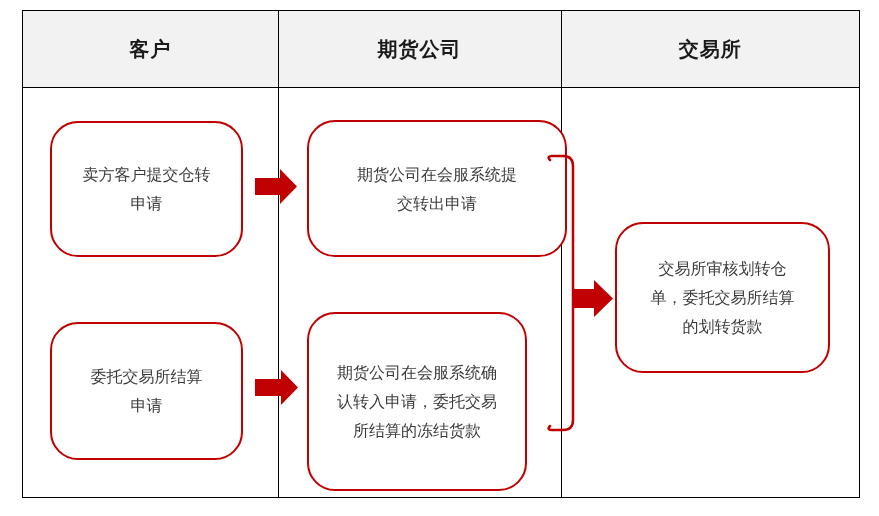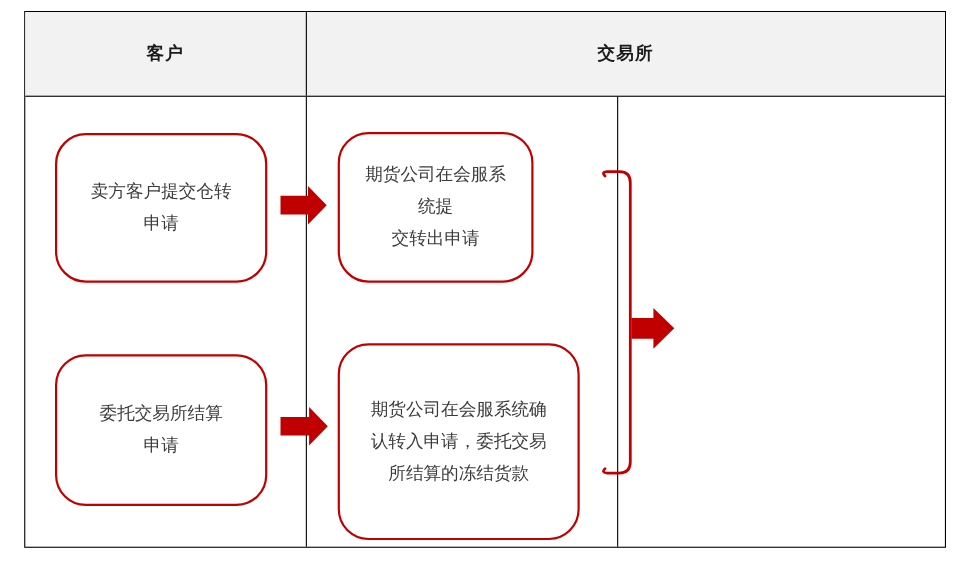--- a/index.html
+++ b/index.html
@@ -39,21 +39,21 @@
     flex: 1;
     display: flex;
   }
   .col-a { width: 255.5px; border-right: 1.5px solid #000000; box-sizing: border-box; }
   .col-b { width: 283px;   border-right: 1.5px solid #000000; box-sizing: border-box; }
   .col-c { flex: 1; text-align: right; }
   .header-cell {
     display: flex;
     align-items: center;
     justify-content: center;
-    font-size: 16px;
+    font-size: 20px;
     font-weight: bold;
     color: #1a1a1a;
     letter-spacing: 1px;
   }
   
   .flow-box {
     position: absolute;
     border: 2.5px solid #c00000;
     border-radius: 28px;
     background: #ffffff;
@@ -63,41 +63,42 @@
     justify-content: center;
     text-align: center;
     font-size: 16px;
     line-height: 29px;
     color: #3b3b3b;
     white-space: pre-line;
     padding: 4px 22px;
   }
   .box-seller    { left: 50px;  top: 121px; width: 193px; height: 136px; }
   .box-buyer     { left: 50px;  top: 322px; width: 193px; height: 138px; }
-  .box-submit    { left: 307px; top: 120px; width: 178px; height: 137px; }
+  .box-submit    { left: 307px; top: 120px; width: 260px; height: 137px; }
   .box-confirm   { left: 307px; top: 312px; width: 220px; height: 179px; }
   .box-exchange  { left: 615px; top: 222px; width: 215px; height: 151px; }
   
   .overlay-svg {
     position: absolute;
     left: 0;
     top: 0;
     width: 879px;
     height: 516px;
     pointer-events: none;
   }
 </style>
 </head>
 <body>
 
 <div class="canvas">
 
   <div class="lane-table">
     <div class="header-row">
       <div class="header-cell col-a">客户</div>
+      <div class="header-cell col-b">期货公司</div>
       <div class="header-cell col-c">交易所</div>
     </div>
     <div class="body-row">
       <div class="col-a"></div>
       <div class="col-b"></div>
       <div class="col-c"></div>
     </div>
   </div>
 
   <div class="flow-box box-seller">卖方客户提交仓转
@@ -106,20 +107,23 @@
   <div class="flow-box box-buyer">委托交易所结算
 申请</div>
 
   <div class="flow-box box-submit">期货公司在会服系统提
 交转出申请</div>
 
   <div class="flow-box box-confirm">期货公司在会服系统确
 认转入申请，委托交易
 所结算的冻结货款</div>
 
+  <div class="flow-box box-exchange">交易所审核划转仓
+单，委托交易所结算
+的划转货款</div>
 
   <svg class="overlay-svg" viewBox="0 0 879 516" xmlns="http://www.w3.org/2000/svg">
 
     <polygon fill="#c00000" points="255,178 280,178 280,169 297,186.5 280,204 280,195 255,195"></polygon>
 
     <polygon fill="#c00000" points="255,379 281,379 281,370 298,387.5 281,405 281,396 255,396"></polygon>
 
     <path d="M 550 160 Q 546.5 156.5 551.5 156 L 563 156 Q 573 156 573 166 L 573 420 Q 573 430 563 430 L 551.5 430 Q 546.5 429.5 550 426" fill="none" stroke="#c00000" stroke-width="2.5" stroke-linecap="round"></path>
 
     <polygon fill="#c00000" points="574,289 594,289 594,280 613,298.5 594,317 594,308 574,308"></polygon>

